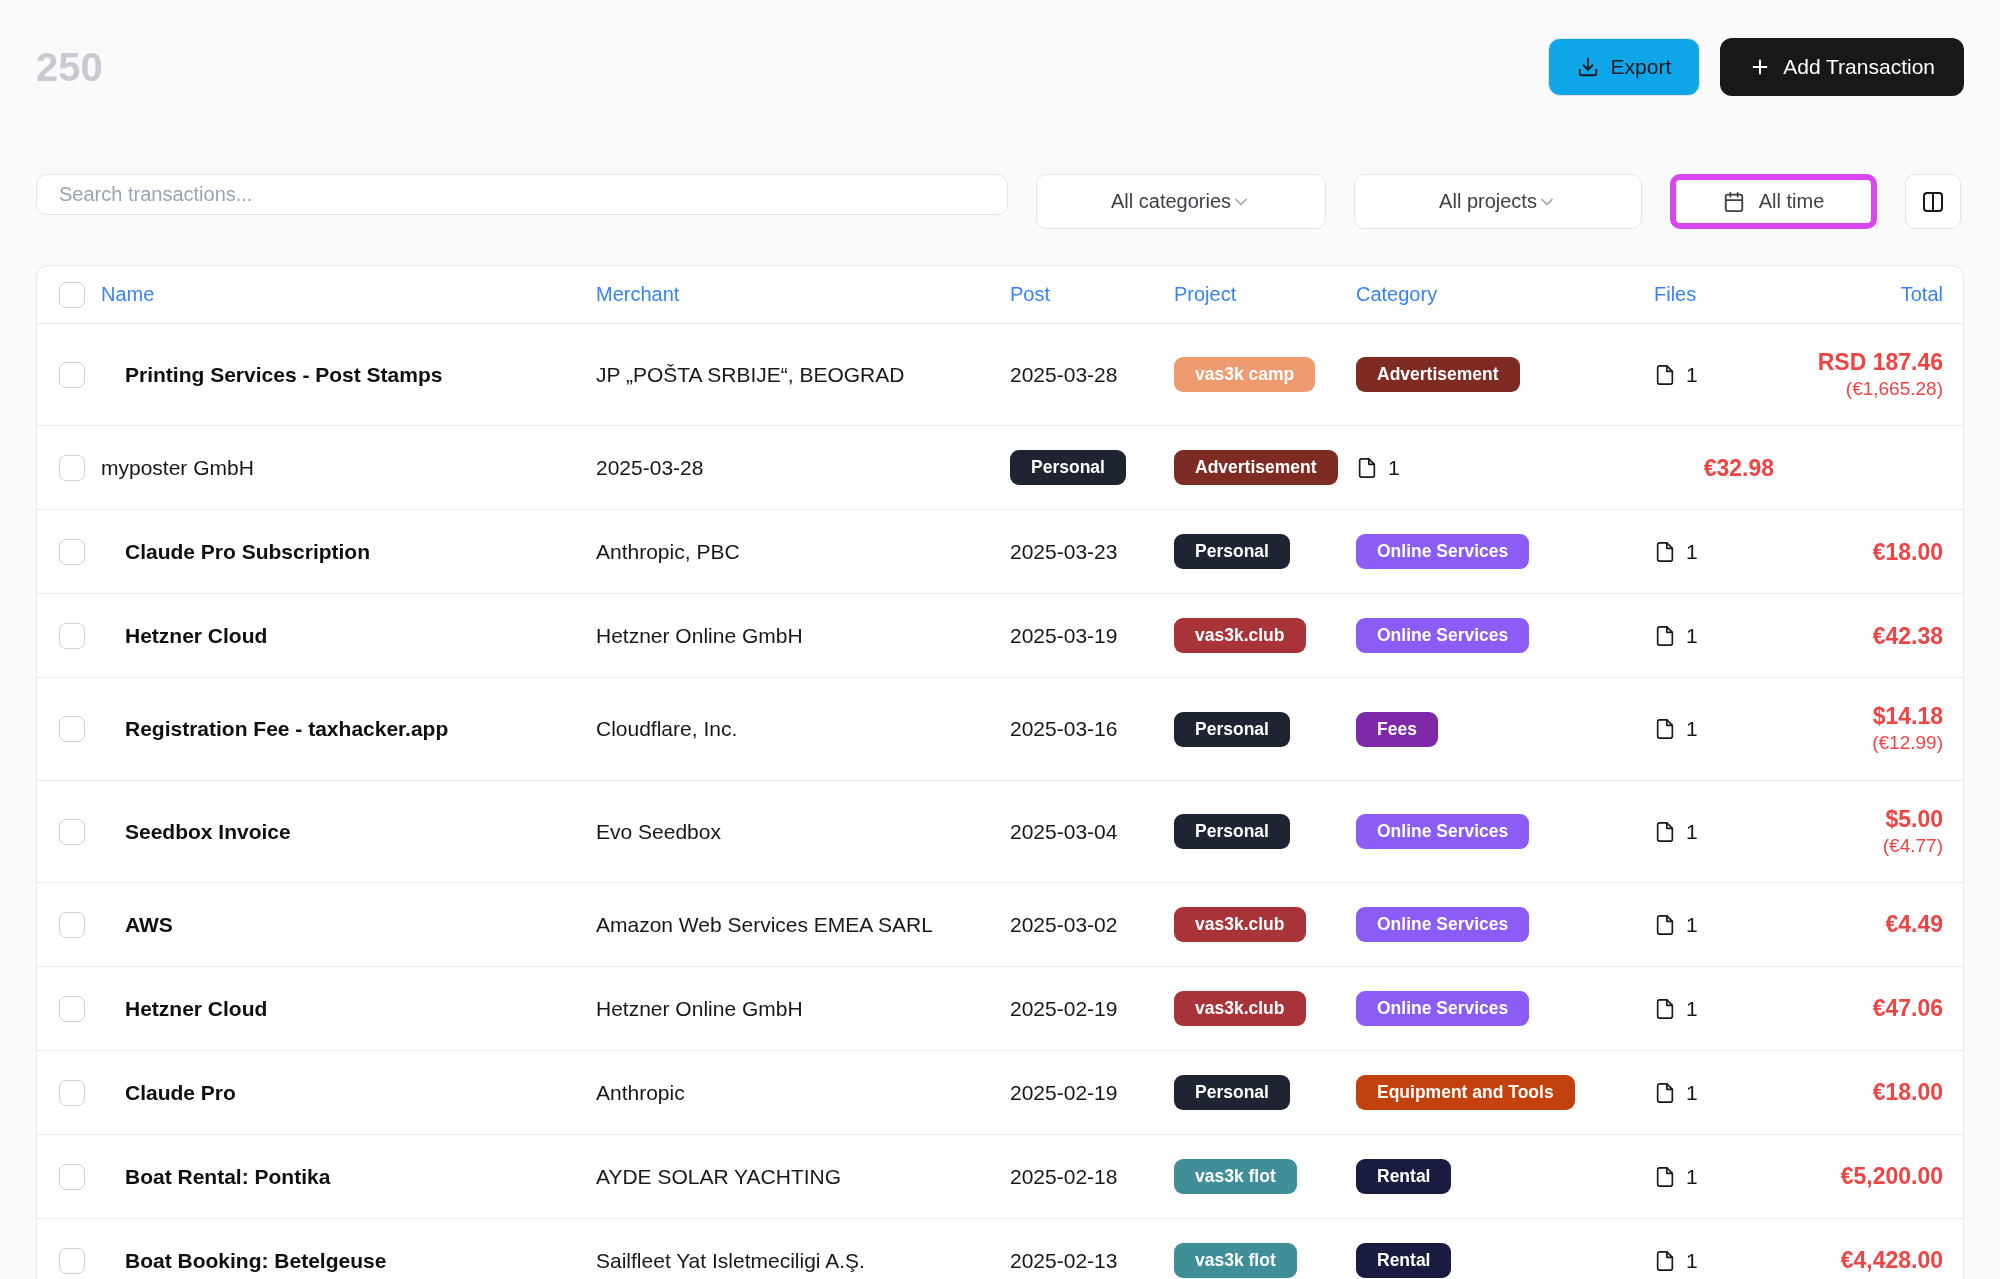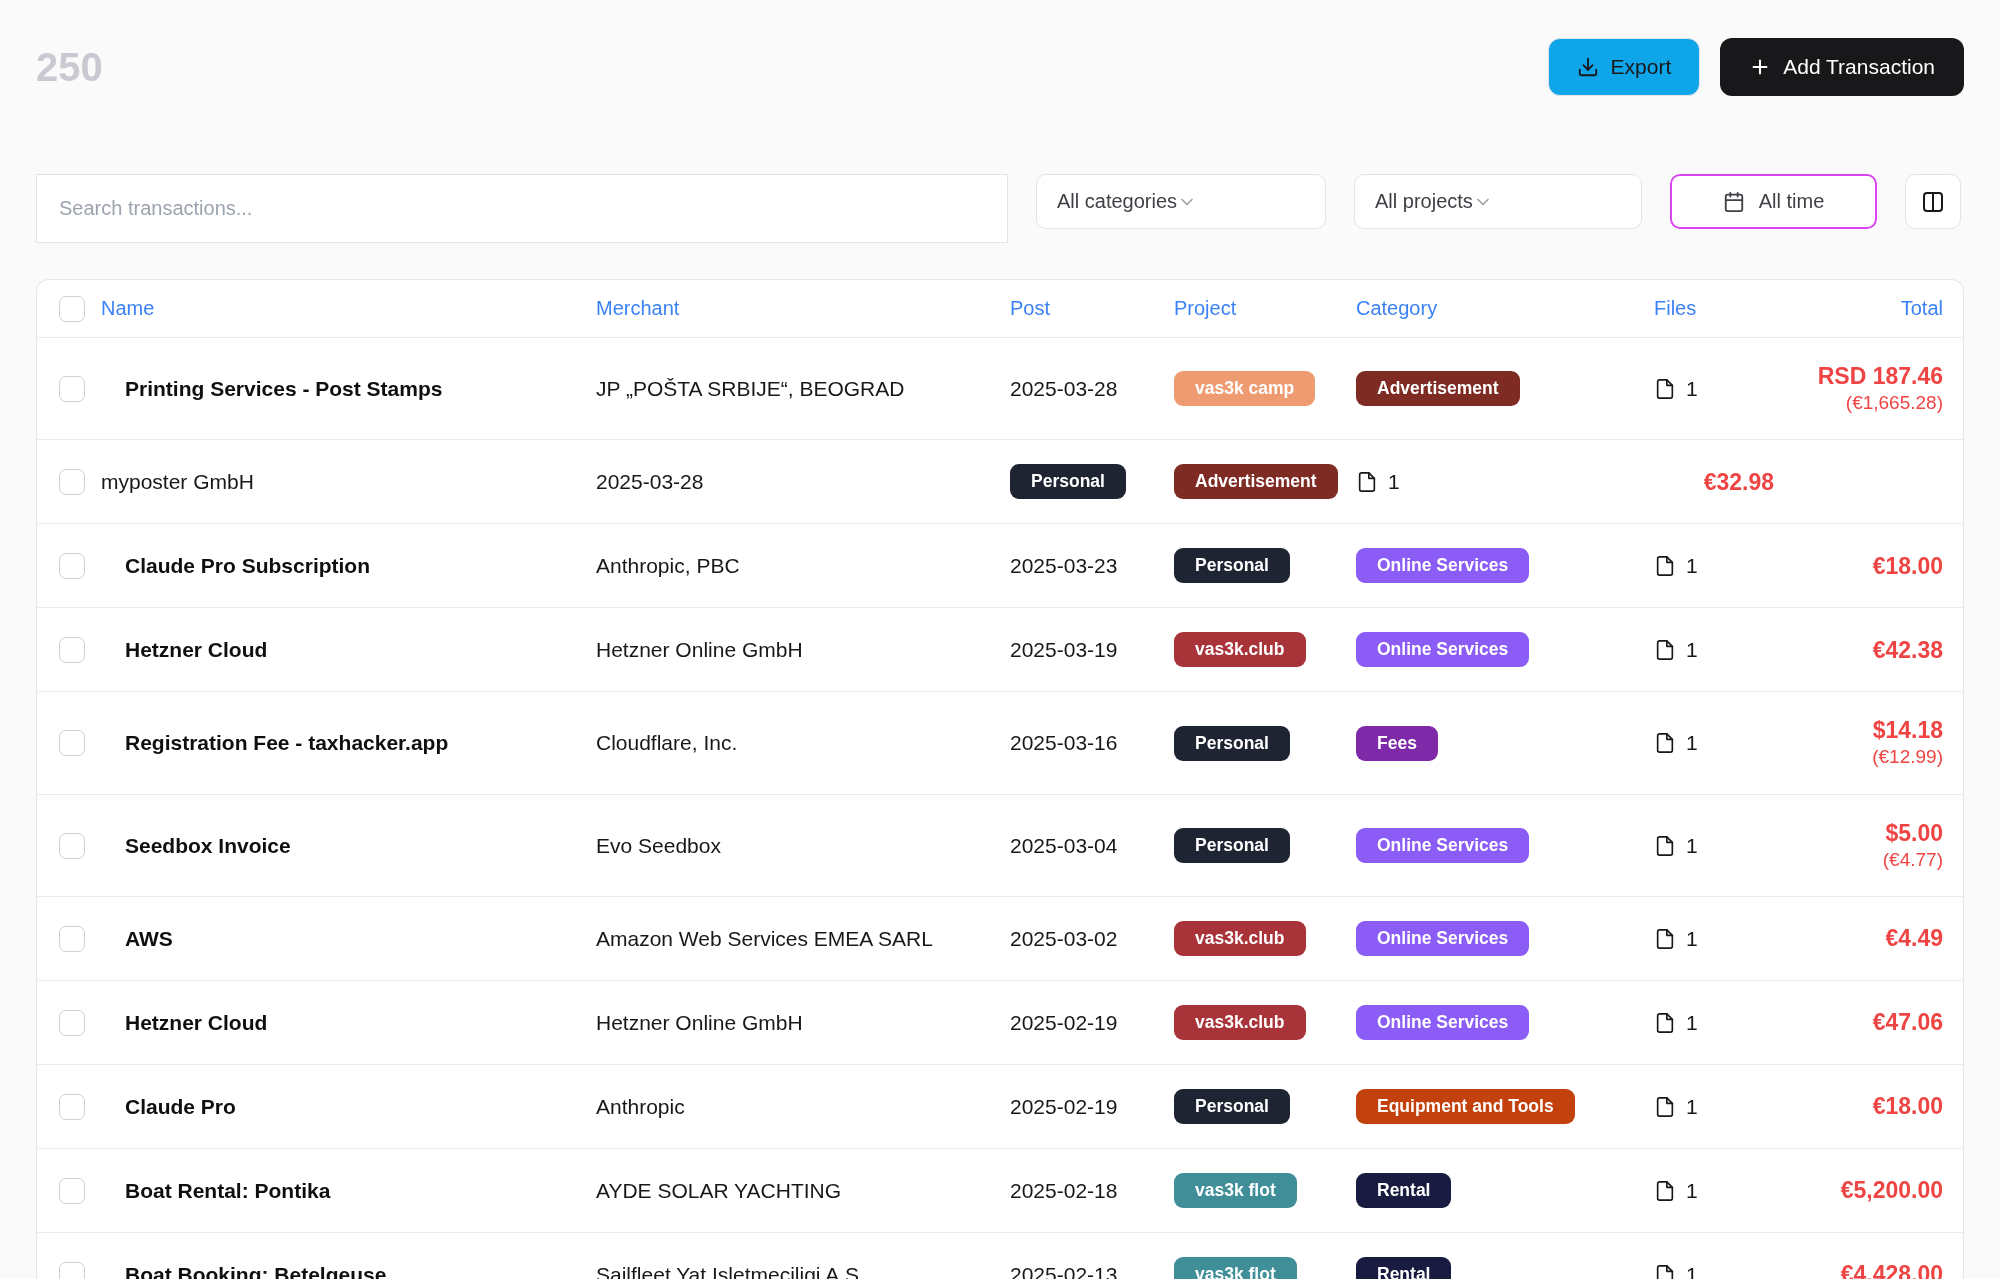--- a/index.html
+++ b/index.html
@@ -24,35 +24,35 @@
     cursor: pointer; border: 1px solid transparent;
     font-family: "Liberation Sans", sans-serif;
   }
   .btn-secondary { background: #0ea5e9; border-color: #e4e4e7; color: #18181b; }
   .btn-primary { background: #18181b; color: #ffffff; }
   .btn svg { flex: 0 0 auto; }
 
   
   .filters { display: flex; gap: 28px; margin-top: 78px; }
   .search-box {
-    flex: 0 0 972px; height: 69px;
-    background: #fff; border: 1px solid #e4e4e7; border-radius: 0;
+    flex: 0 0 972px; height: 41px;
+    background: #fff; border: 1px solid #e4e4e7; border-radius: 11px;
     font-size: 20px; color: #18181b; padding: 0 22px;
     font-family: "Liberation Sans", sans-serif; outline: none;
   }
   .search-box::placeholder { color: #9ca3af; }
   .select {
     height: 55px; background: #fff; border: 1px solid #e4e4e7; border-radius: 10px;
-    display: flex; align-items: center; justify-content: flex-start;
+    display: flex; align-items: center; justify-content: center;
     padding: 0 20px; font-size: 20px; color: #3f3f46; cursor: pointer;
   }
   .select.categories { flex: 0 0 290px; }
   .select.projects { flex: 0 0 288px; }
   .datebtn {
-    flex: 0 0 207px; height: 55px; background: #fff; border: 2px solid #d946ef;
+    flex: 0 0 207px; height: 55px; background: #fff; border: 6px solid #d946ef;
     border-radius: 10px; display: flex; align-items: center; justify-content: center;
     gap: 14px; font-size: 20px; color: #3f3f46; cursor: pointer;
   }
   .colbtn {
     flex: 0 0 56px; height: 55px; background: #fff; border: 1px solid #e4e4e7;
     border-radius: 10px; display: flex; align-items: center; justify-content: center;
     cursor: pointer; color: #18181b;
   }
   .chev { color: #a1a1aa; }
 

